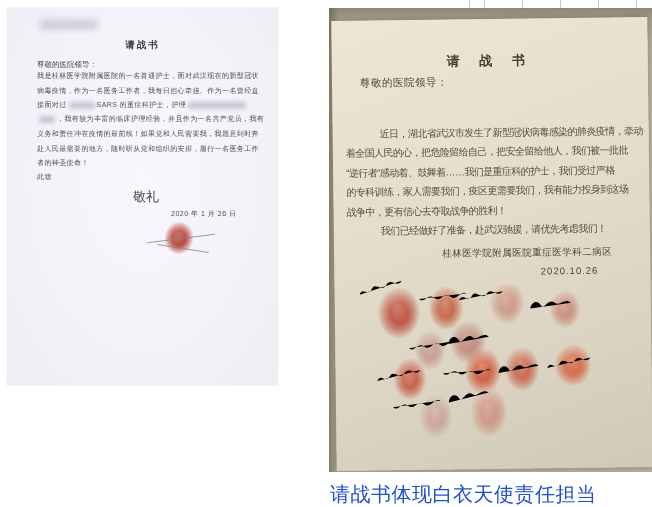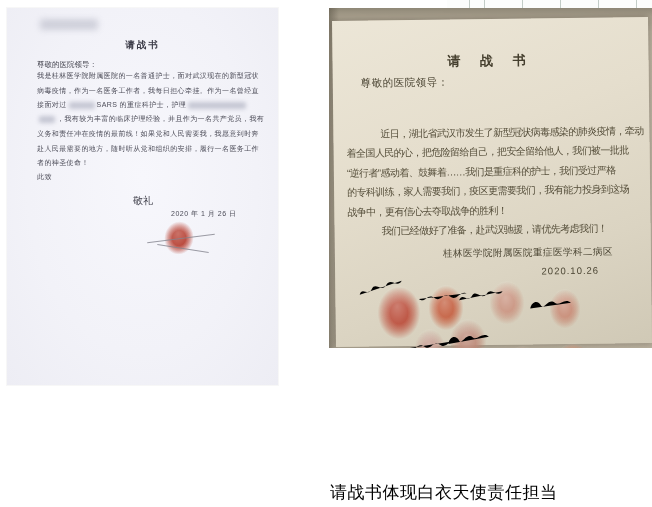--- a/index.html
+++ b/index.html
@@ -37,37 +37,37 @@
   .l-line{
     position:absolute;left:30px;font-size:7px;letter-spacing:.4px;
     color:#4c4c58;white-space:nowrap;
   }
   .l1{top:63px}.l2{top:78px}.l3{top:92px}.l4{top:106px}
   .l5{top:121px}.l6{top:136px}.l7{top:150px}.l8{top:164px}
   .redact{
     display:inline-block;height:7px;background:#9fa2b4;opacity:.55;
     filter:blur(2px);border-radius:2px;vertical-align:middle;margin:0 2px;
   }
-  .l-jingli{position:absolute;left:126px;top:186px;font-size:10px;color:#44444f;text-align:center;}
+  .l-jingli{position:absolute;left:126px;top:180px;font-size:13px;color:#44444f;text-align:center;}
   .l-date{position:absolute;left:164px;top:201px;font-size:7px;letter-spacing:.5px;color:#4c4c58;}
   .l-print{
     position:absolute;left:157px;top:213px;width:30px;height:34px;
     border-radius:52% 48% 55% 45% / 50% 55% 45% 50%;
     background:
       radial-gradient(ellipse at 45% 38%, rgba(255,255,255,.25) 0%, transparent 55%),
       radial-gradient(closest-side, #b5392b 45%, rgba(181,57,43,.55) 70%, transparent 98%);
     transform:rotate(8deg);opacity:.95;
   }
   .pen-line{position:absolute;height:1px;background:#83838d;opacity:.8;}
   .pen-line.a{left:140px;top:230px;width:68px;transform:rotate(-7deg);}
   .pen-line.b{left:150px;top:240px;width:52px;transform:rotate(9deg);}
 
   
   .photo-right{
-    position:absolute;left:329px;top:8px;width:323px;height:340px;
+    position:absolute;left:329px;top:8px;width:323px;height:464px;
     background:linear-gradient(180deg,#8e8776 0%,#a89f8d 2.5%,#b6ad9b 7%,#bdb4a2 14%,#c3baa8 60%,#b8af9d 100%);
     overflow:hidden;
   }
   .photo-right::before{
     content:"";position:absolute;left:0;top:0;bottom:0;width:10px;
     background:linear-gradient(90deg,rgba(90,84,70,.55),rgba(90,84,70,0));
   }
   .paper{
     position:absolute;left:5px;top:11px;right:2px;bottom:3px;
     background:linear-gradient(160deg,#ece6d7 0%,#e5decd 38%,#dbd4c2 72%,#d0c9b6 100%);
@@ -95,21 +95,21 @@
     background:
       radial-gradient(ellipse at 46% 38%, rgba(255,255,255,.3) 0%, transparent 52%),
       radial-gradient(closest-side, var(--c) 40%, transparent 97%);
     opacity:.9;
   }
   .scr{position:absolute;overflow:visible;}
 
   
   .caption{
     position:absolute;left:330px;top:481px;margin:0;
-    font-size:17px;color:#000000;letter-spacing:.5px;
+    font-size:20px;color:#1d4ed8;letter-spacing:.5px;
   }
 </style>
 </head>
 <body>
 
 <svg width="0" height="0" style="position:absolute">
   <defs>
     <path id="sq1" d="M2 10 C6 2 10 14 15 7 C20 0 24 13 30 6 C36 -1 40 12 46 5"></path>
     <path id="sq2" d="M2 8 C7 14 11 3 17 9 C23 15 27 4 33 10 C39 16 44 5 50 9"></path>
     <path id="sq3" d="M3 12 C5 4 12 4 14 10 C16 15 22 2 28 8 C32 12 38 3 44 9"></path>

